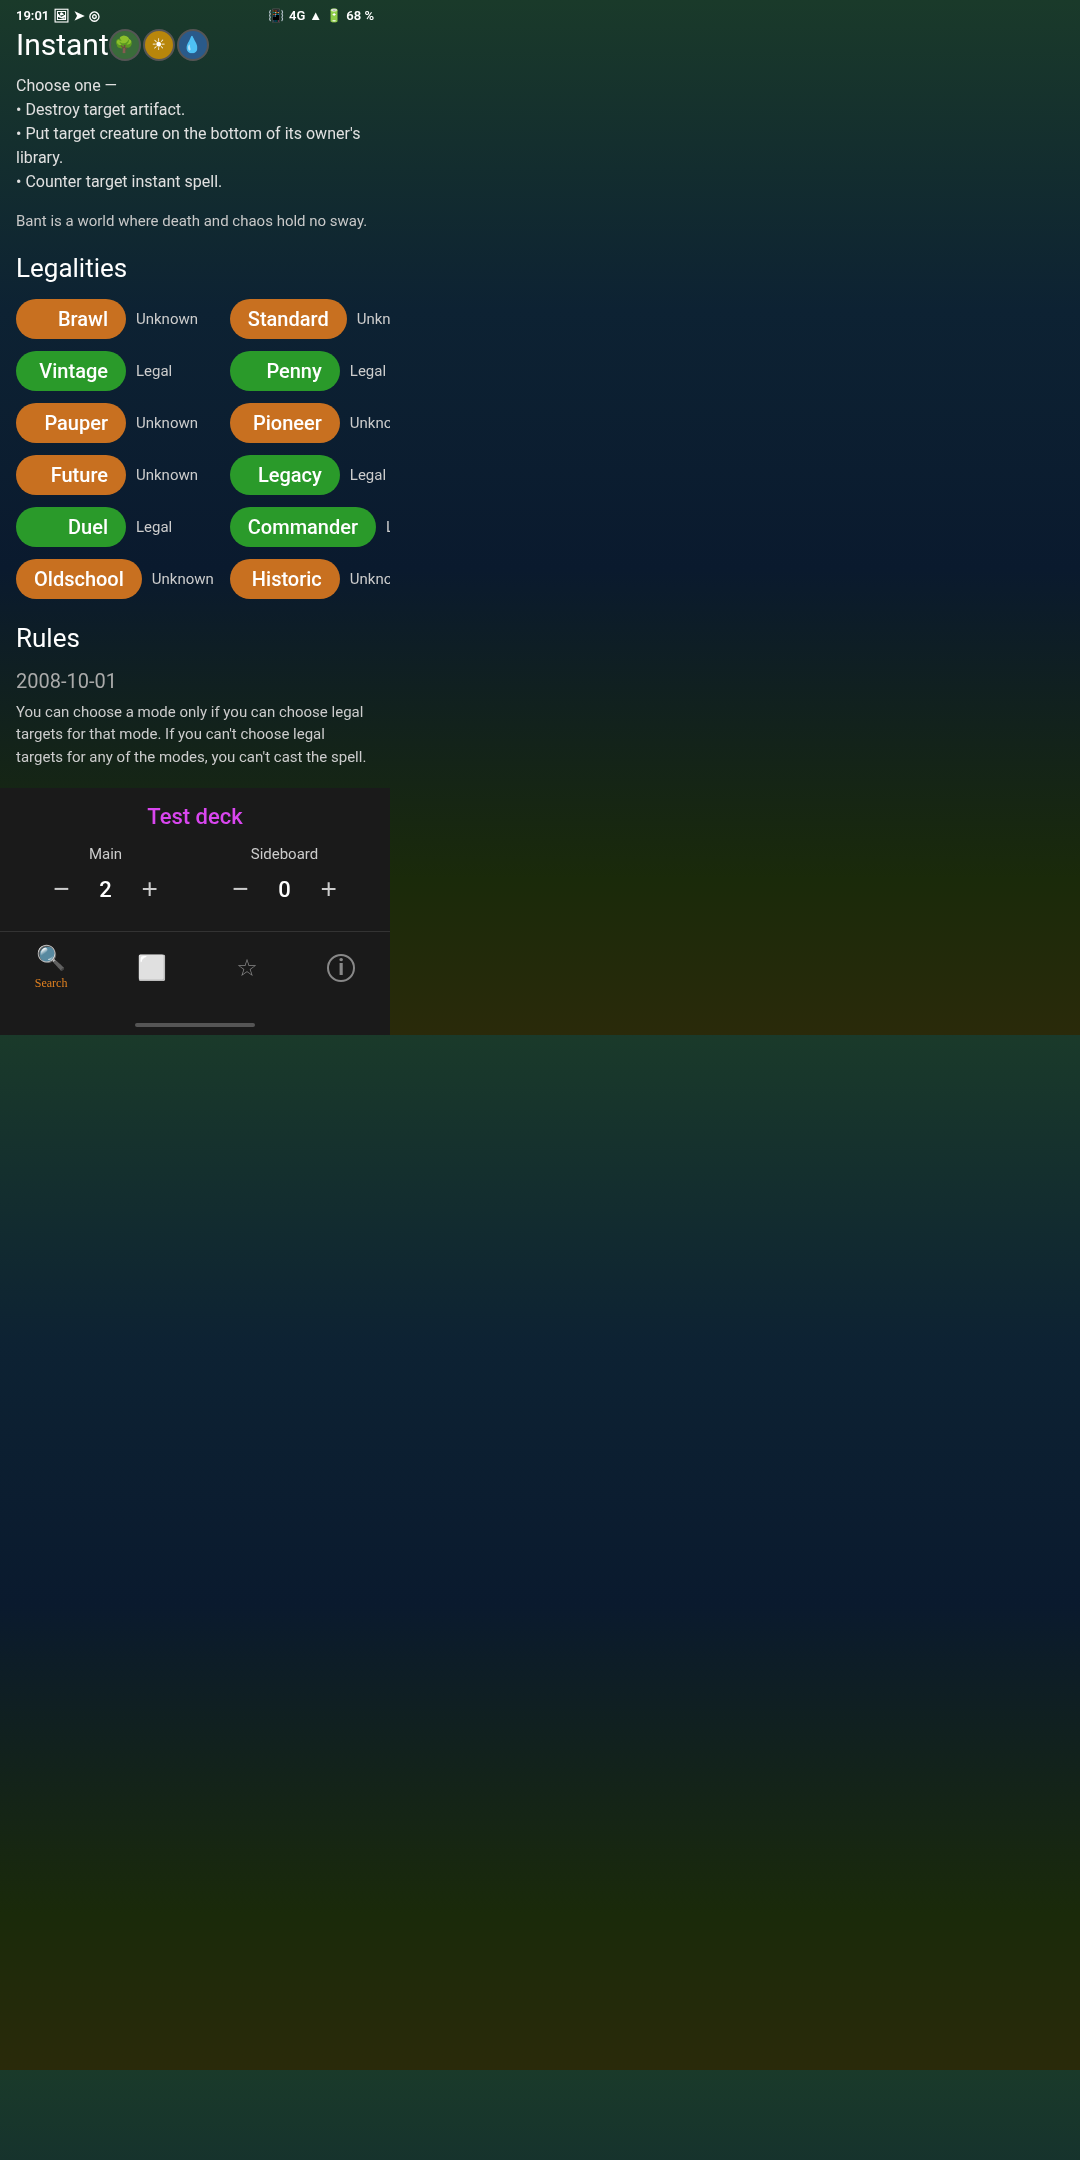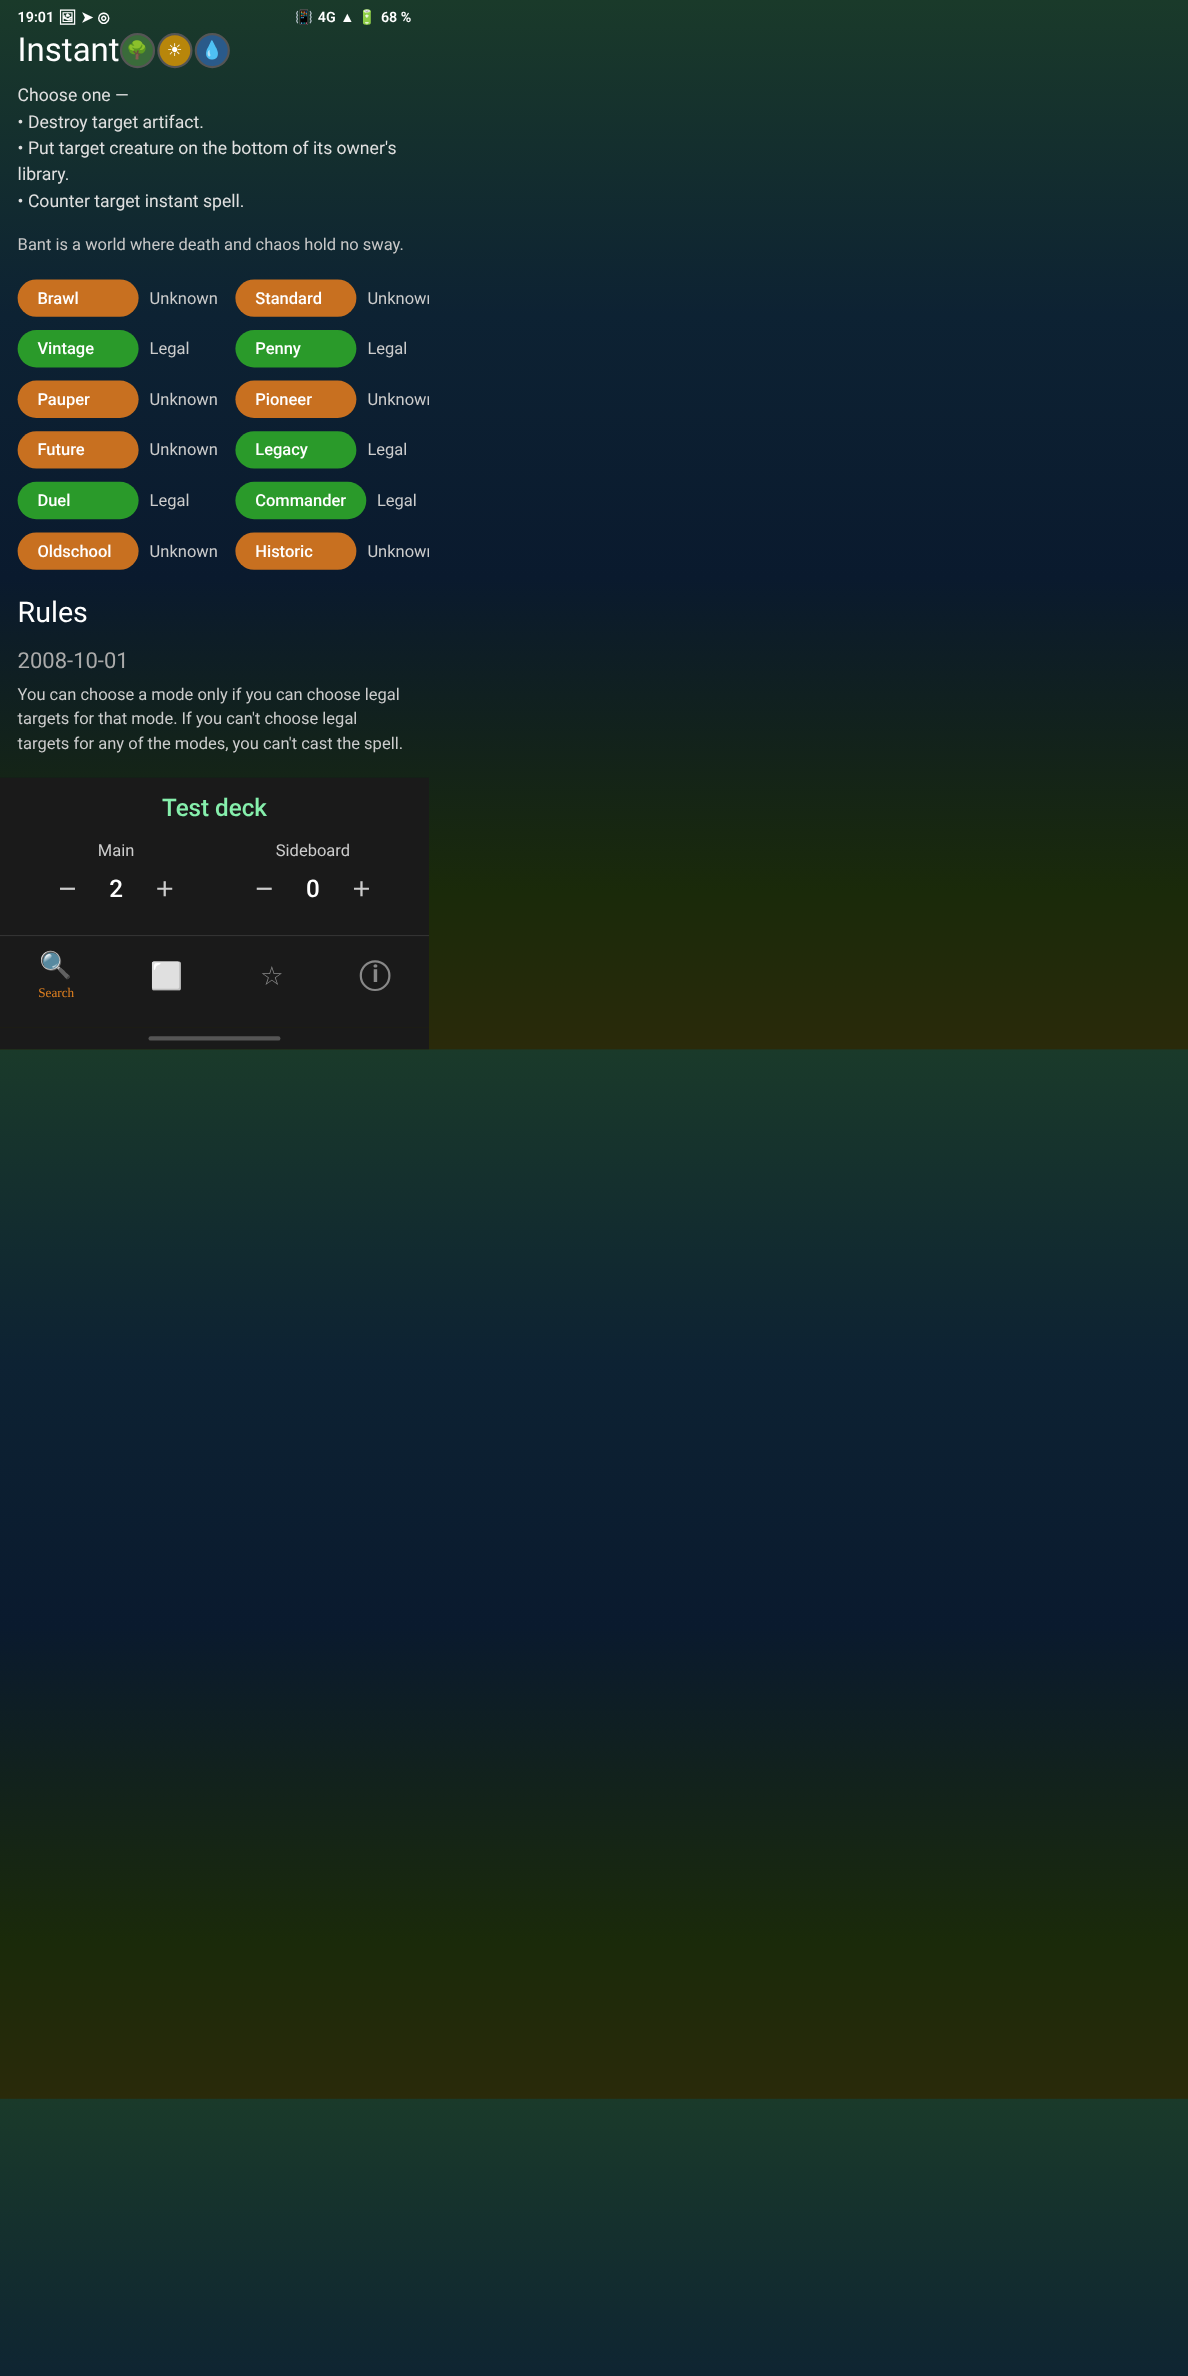--- a/index.html
+++ b/index.html
@@ -88,24 +88,24 @@
 
     .legality-item {
       display: flex;
       align-items: center;
       gap: 10px;
     }
 
     .legality-badge {
       padding: 8px 18px;
       border-radius: 24px;
-      font-size: 15px;
+      font-size: 20px;
       font-weight: 500;
       min-width: 110px;
-      text-align: left;
+      text-align: right;
       color: white;
     }
 
     .badge-orange { background: #c87020; }
     .badge-green { background: #2a9a2a; }
 
     .legality-status {
       font-size: 15px;
       color: #cccccc;
     }
@@ -131,21 +131,21 @@
       background: #1a1a1a;
       padding: 16px;
       margin: 0 -16px;
     }
 
     .test-deck-title {
       text-align: center;
       font-size: 22px;
       font-weight: 500;
       margin-bottom: 16px;
-      color: #86efac;
+      color: #d946ef;
     }
 
     .deck-controls {
       display: flex;
       justify-content: space-around;
       align-items: center;
       margin-bottom: 8px;
     }
 
     .deck-column {
@@ -262,20 +262,21 @@
 
   <div class="card-text">
     Choose one —<br>
     • <span>Destroy target artifact.</span><br>
     • <span>Put target creature on the bottom of its owner's library.</span><br>
     • <span>Counter target instant spell.</span>
   </div>
 
   <div class="flavor-text">Bant is a world where death and chaos hold no sway.</div>
 
+  <div class="section-title">Legalities</div>
 
   <div class="legalities-grid">
 
     <div class="legality-item">
       <div class="legality-badge badge-orange">Brawl</div>
       <span class="legality-status">Unknown</span>
     </div>
     <div class="legality-item">
       <div class="legality-badge badge-orange">Standard</div>
       <span class="legality-status">Unknown</span>

